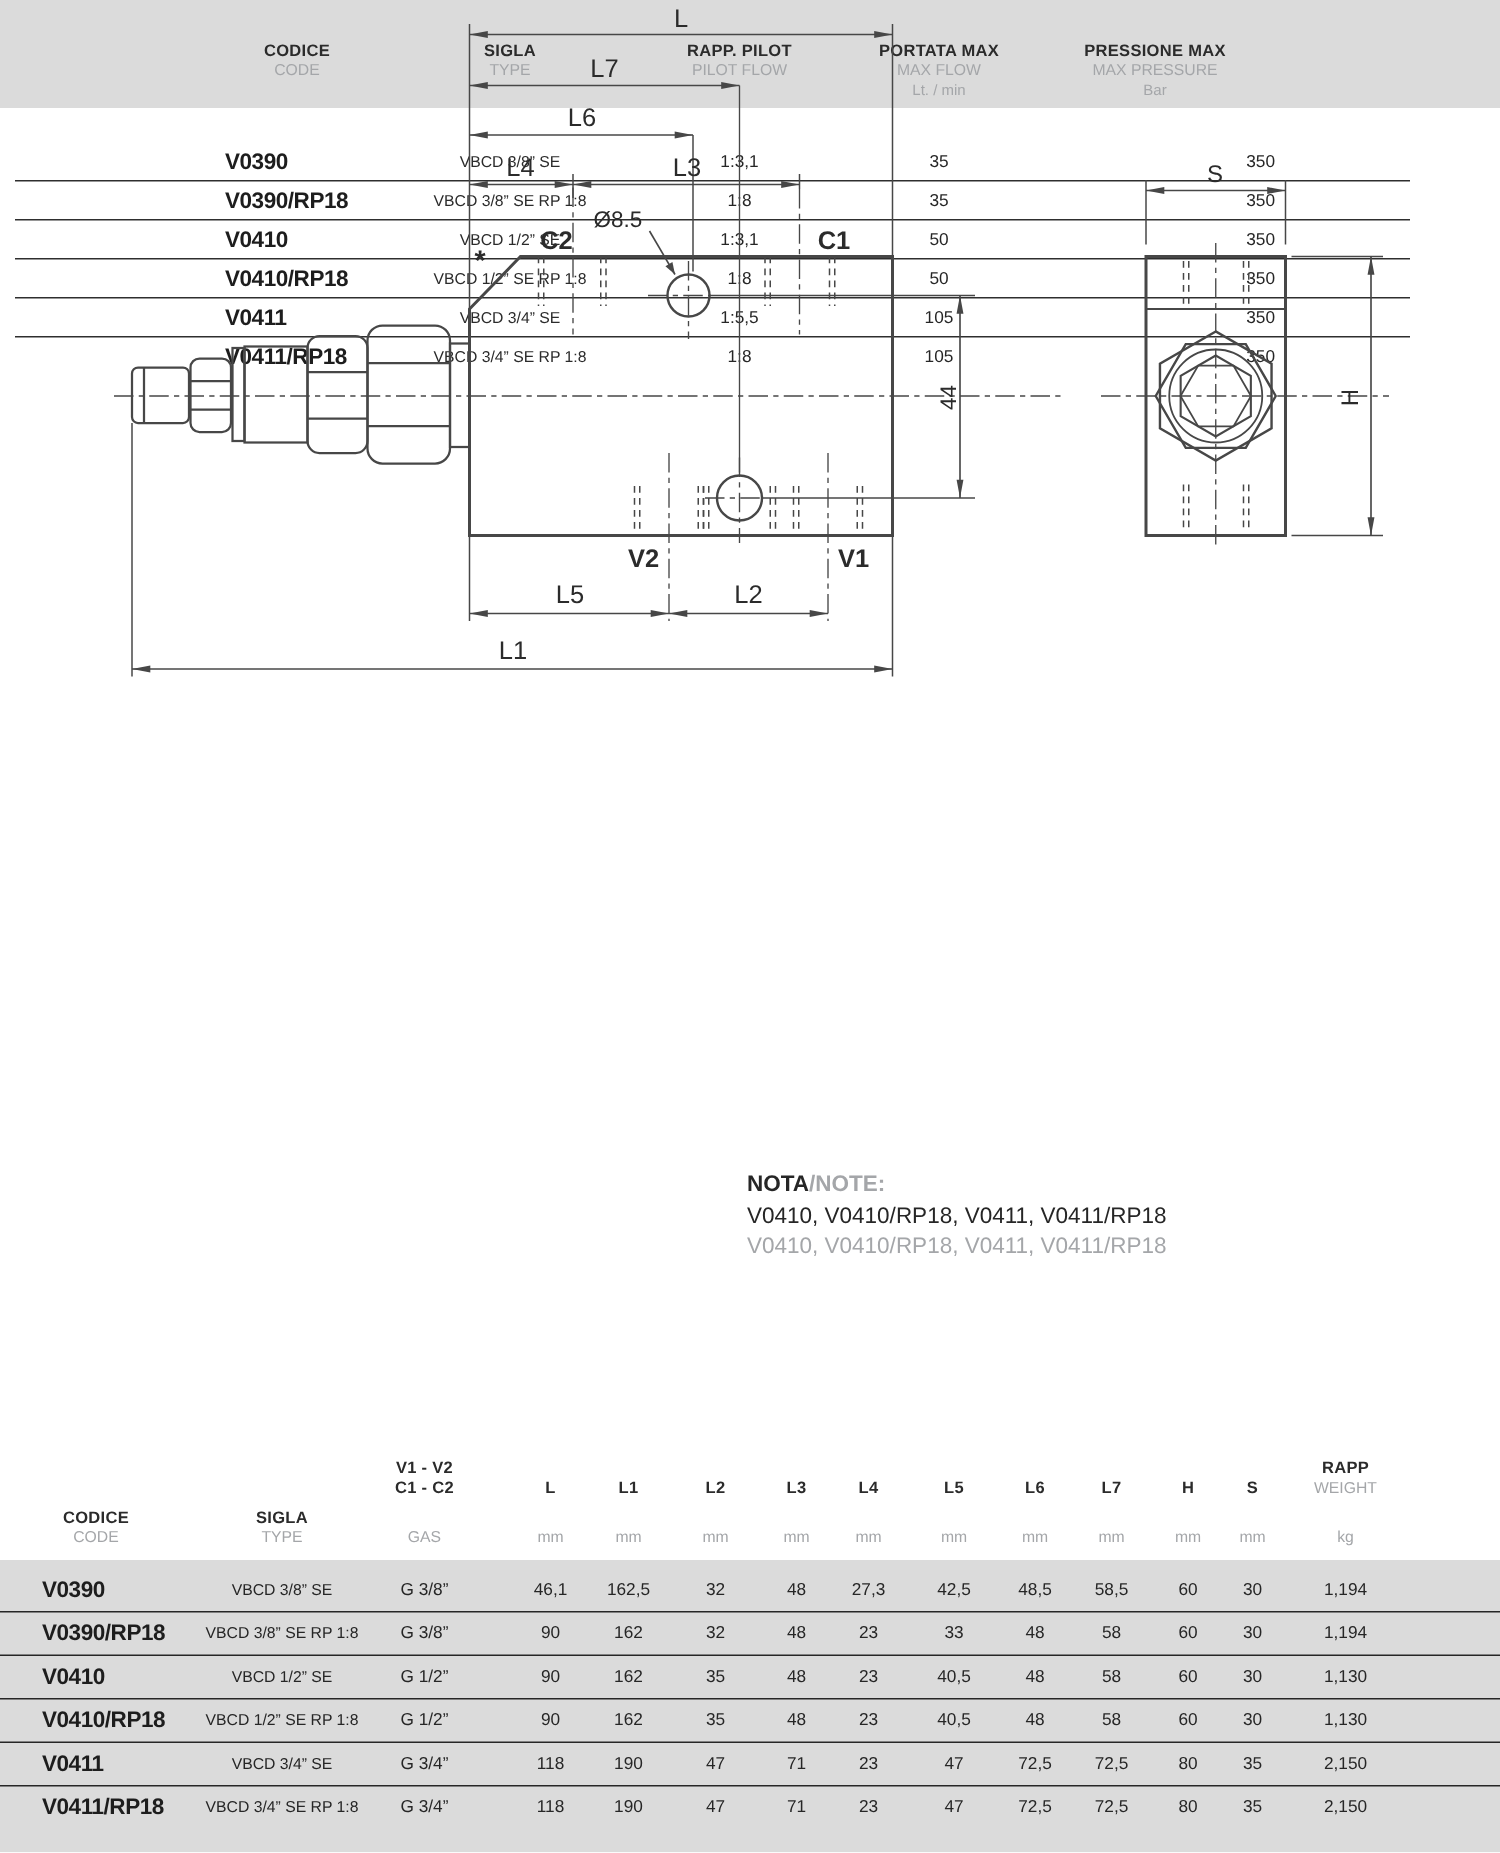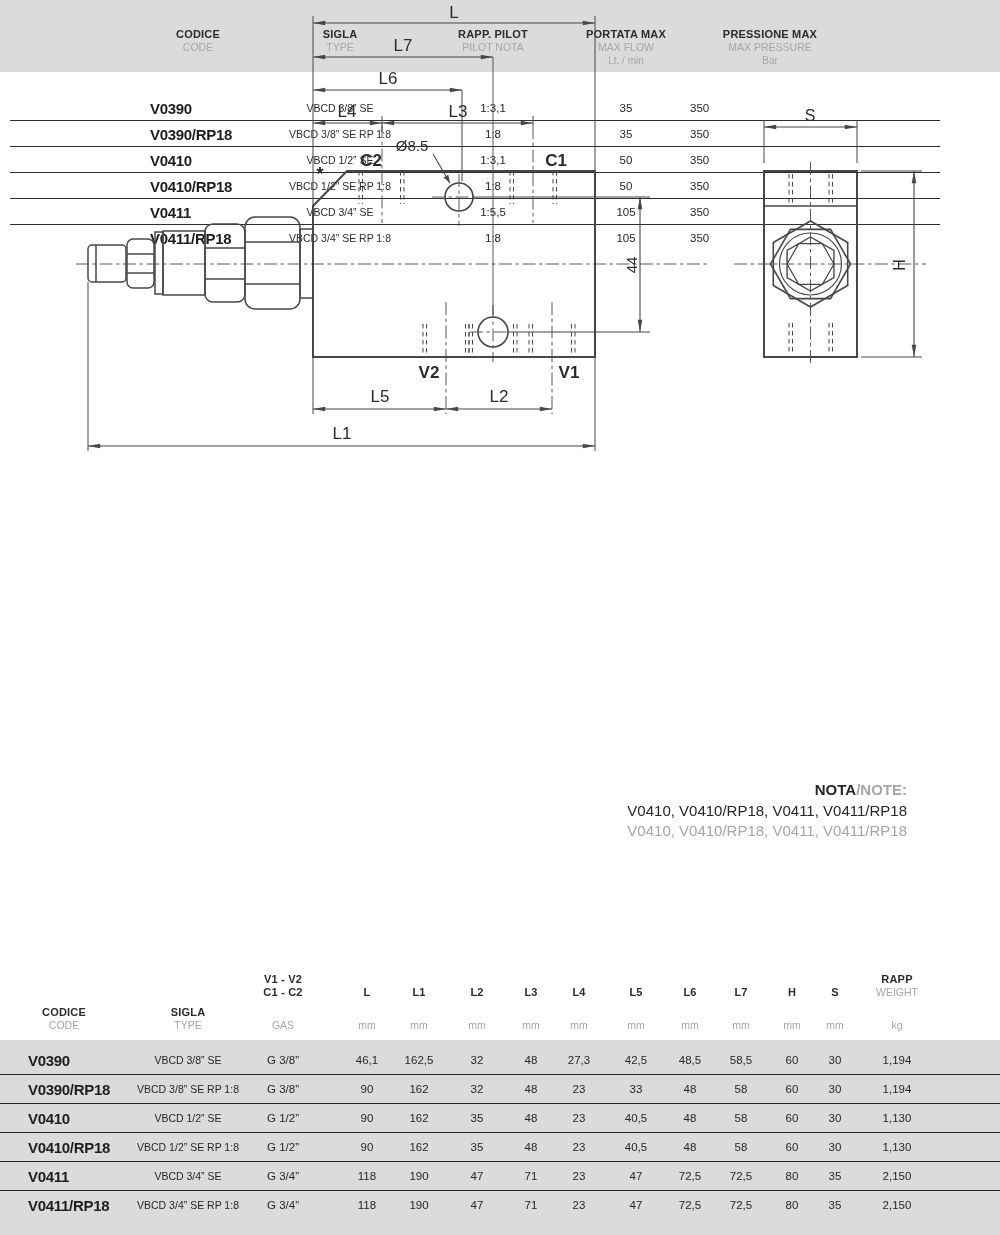--- a/index.html
+++ b/index.html
@@ -15,28 +15,28 @@
 
   
   #top-rows{position:absolute;left:10px;top:95px;width:930px;}
   .t-row{position:relative;height:25px;}
   .t-row.sep{border-bottom:1.6px solid #2e2e2e;}
   .t-cell{position:absolute;top:50%;transform:translateY(-50%);white-space:nowrap;}
   .t-code{left:140px;font-weight:bold;font-size:15px;letter-spacing:-.3px;color:#1d1d1d;}
   .t-type{left:240px;width:180px;text-align:center;font-size:10.5px;color:#2b2b2b;}
   .t-ratio{left:403px;width:160px;text-align:center;font-size:11.5px;}
   .t-flow{left:536px;width:160px;text-align:center;font-size:11.5px;}
-  .t-press{left:680px;width:160px;text-align:left;font-size:11.5px;}
+  .t-press{left:680px;width:160px;text-align:right;font-size:11.5px;}
 
   
   #draw-svg{position:absolute;left:0;top:0;}
   #draw-svg text{font-family:"Liberation Sans",sans-serif;fill:#2b2b2b;}
 
   
-  .note{position:absolute;top:780px;right:93px;width:430px;text-align:right;
+  .note{position:absolute;top:780px;right:72px;width:430px;text-align:left;
         font-size:15px;line-height:20.5px;white-space:nowrap;}
   .note .it{color:#262626;}
   .note .en{color:#a4a6a9;}
   .note .nb{font-weight:bold;}
 
   
   #bt-head{position:absolute;left:0;top:962px;width:1000px;height:70px;}
   .bt-col{position:absolute;bottom:0;width:120px;display:flex;flex-direction:column;
           justify-content:flex-end;align-items:center;text-align:center;}
   .bl{line-height:13px;white-space:nowrap;}
@@ -64,21 +64,21 @@
     <div class="h-col" style="left:118px">
       <div class="h-title">CODICE</div>
       <div class="h-sub">CODE</div>
     </div>
     <div class="h-col" style="left:260px">
       <div class="h-title">SIGLA</div>
       <div class="h-sub">TYPE</div>
     </div>
     <div class="h-col" style="left:413px">
       <div class="h-title">RAPP. PILOT</div>
-      <div class="h-sub">PILOT NOTA</div>
+      <div class="h-sub">PILOT FLOW</div>
     </div>
     <div class="h-col" style="left:546px">
       <div class="h-title">PORTATA MAX</div>
       <div class="h-sub">MAX FLOW</div>
       <div class="h-unit">Lt. / min</div>
     </div>
     <div class="h-col" style="left:690px">
       <div class="h-title">PRESSIONE MAX</div>
       <div class="h-sub">MAX PRESSURE</div>
       <div class="h-unit">Bar</div>

